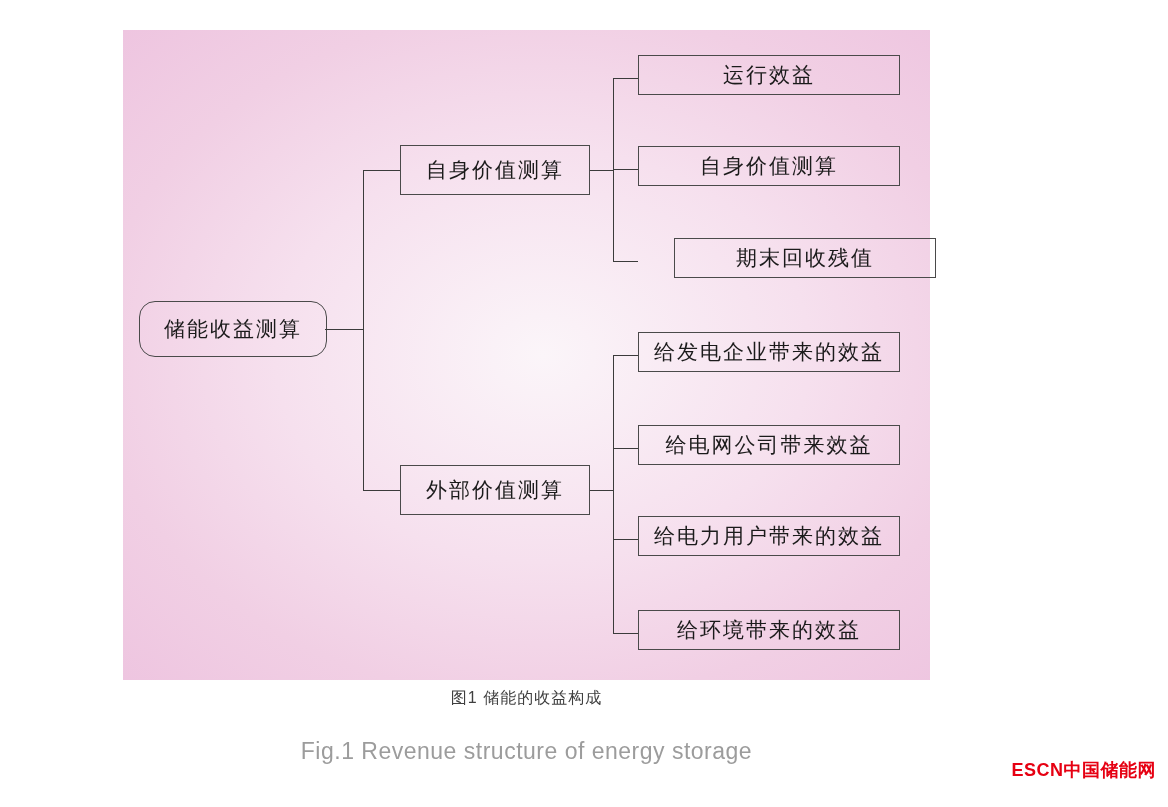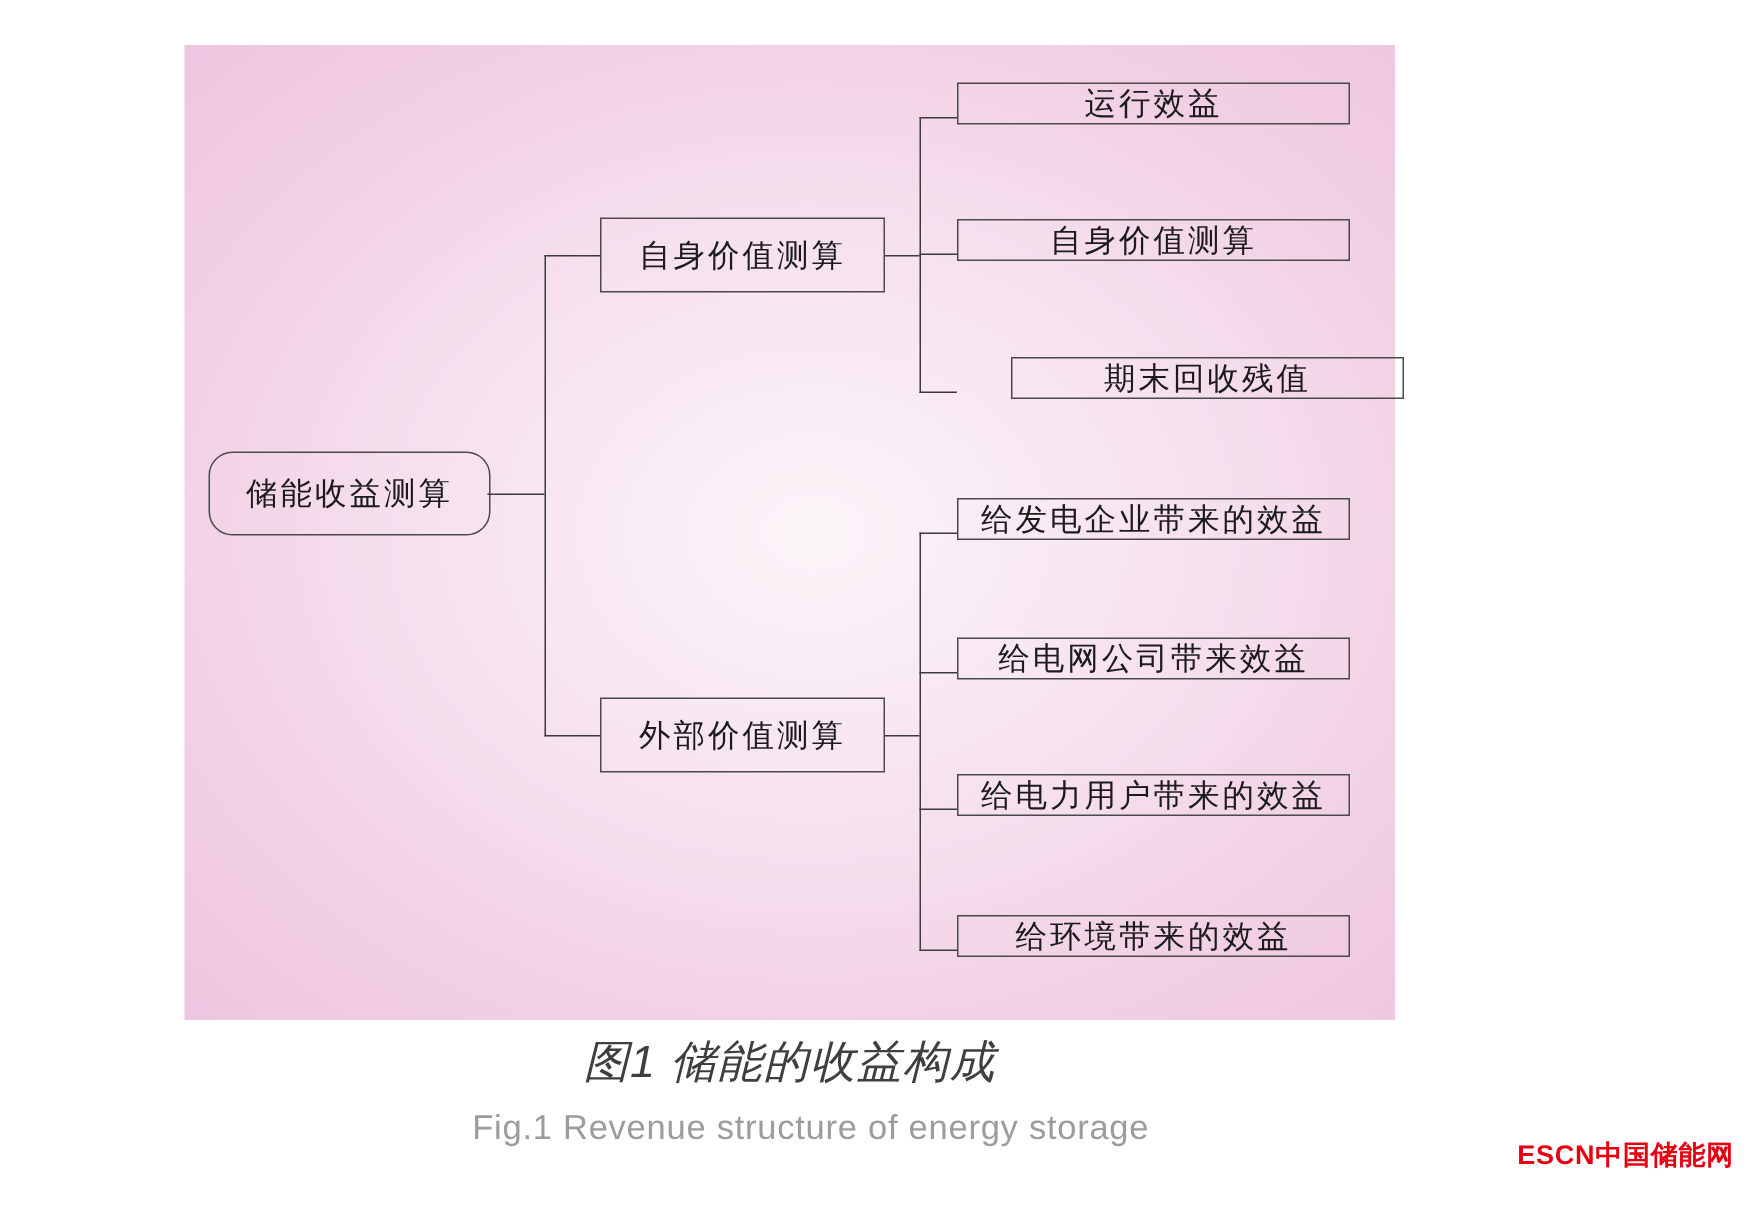--- a/index.html
+++ b/index.html
@@ -24,45 +24,44 @@
     font-size: 21px;
     color: #1b1b1b;
     letter-spacing: 2px;
     white-space: nowrap;
   }
 
   .root-node  { left: 16px;  top: 271px; width: 188px; height: 56px; border-radius: 16px; }
   .branch-node{ left: 277px; width: 190px; height: 50px; }
   .b1 { top: 115px; }
   .b2 { top: 435px; }
-  .leaf-node  { left: 515px; width: 262px; height: 28px; }
+  .leaf-node  { left: 515px; width: 262px; height: 40px; }
   .l1 { top: 25px; }
   .l2 { top: 116px; }
   .l3 { top: 208px; margin-left: 36px; }
   .l4 { top: 302px; }
   .l5 { top: 395px; }
   .l6 { top: 486px; }
   .l7 { top: 580px; }
 
   .line { position: absolute; background: #3b3b3b; }
   .hline { height: 1px; }
   .vline { width: 1px; }
 
   .caption-zh {
     position: absolute;
     left: 123px; top: 688px; width: 807px;
     text-align: center;
-    font-size: 30px;
+    font-size: 16px;
     color: #3f3f3f;
     letter-spacing: 1px;
-    font-style: italic;
   }
   .caption-en {
     position: absolute;
-    left: 137px; top: 738px; width: 807px;
+    left: 123px; top: 738px; width: 807px;
     text-align: center;
     font-size: 23px;
     color: #9c9c9c;
     letter-spacing: 0.5px;
   }
 
   .logo {
     position: absolute;
     right: 12px; top: 758px;
     font-size: 18px;

